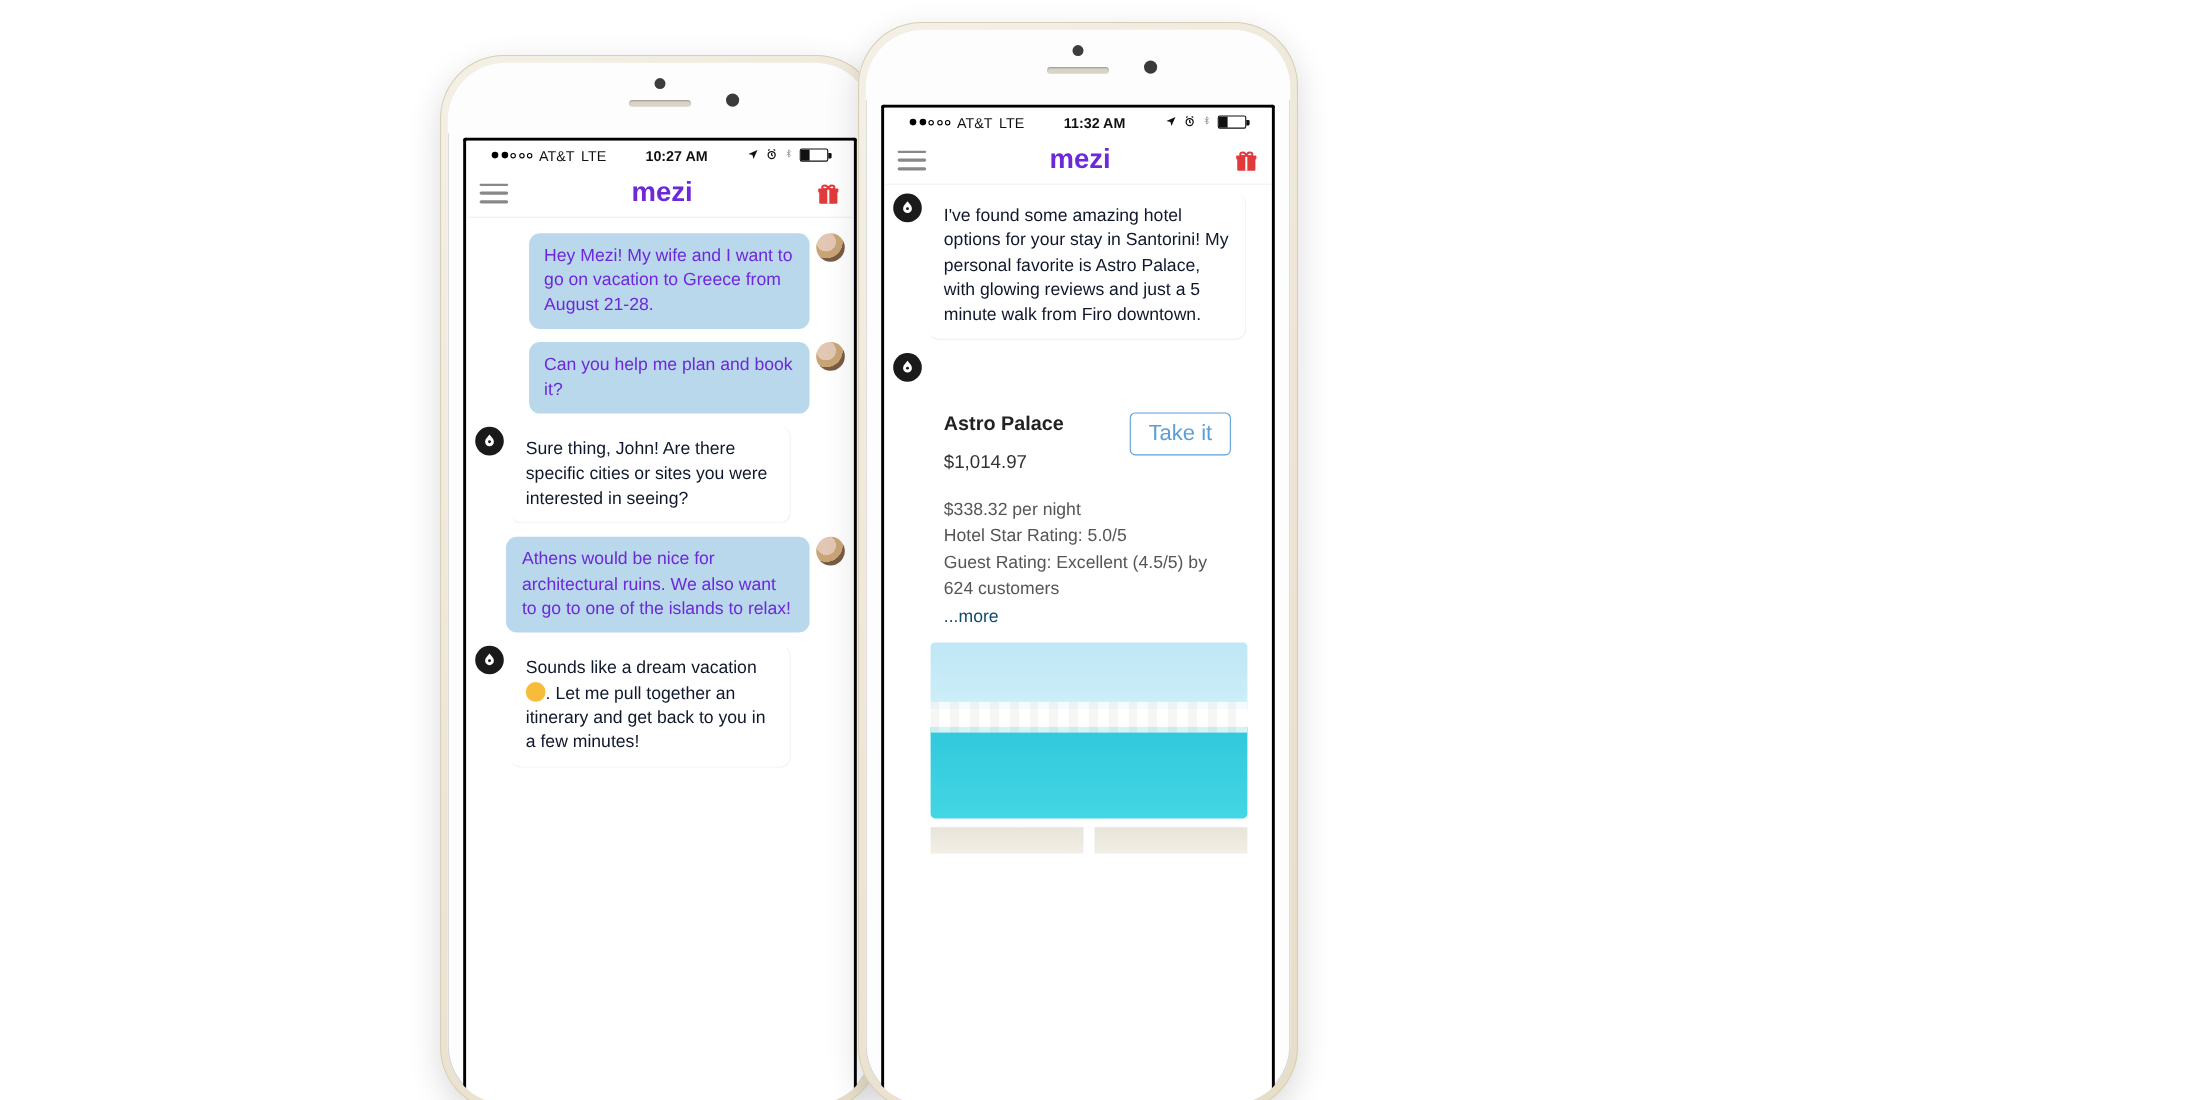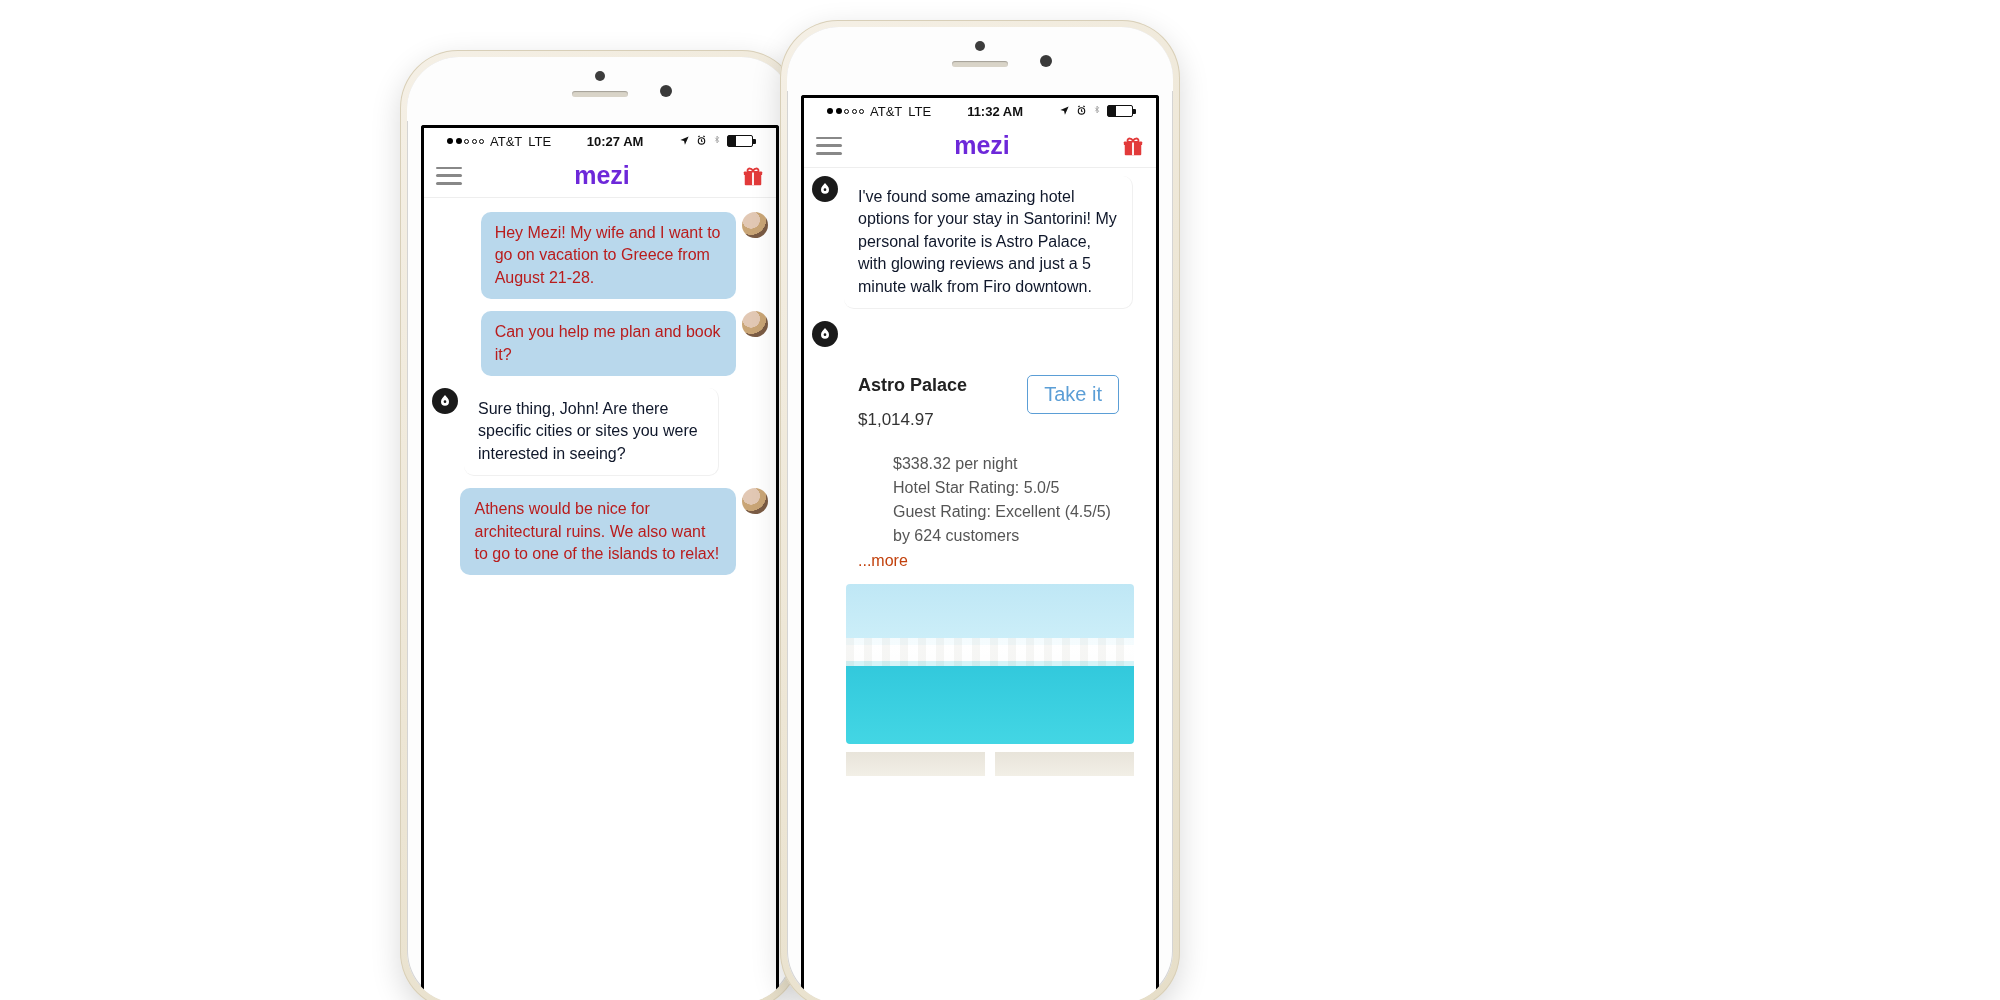--- a/index.html
+++ b/index.html
@@ -121,21 +121,21 @@
     background: #1a1a1a;
   }
   .avatar.bot svg { width: 16px; height: 16px; }
   .bubble {
     max-width: 76%;
     border-radius: 10px;
     padding: 10px 14px;
     font-size: 16px;
     line-height: 1.4;
   }
-  .bubble.user { background: #b9d8ec; color: #b91c1c; }
+  .bubble.user { background: #b9d8ec; color: #6d28d9; }
   .bubble.bot  { background: #fff; color: #0f172a; border: 1px solid #f0f0f0; border-left: none; border-top: none; }
   .emoji { display:inline-block; width:18px; height:18px; background:#f7bd3a; border-radius:50%; vertical-align:-3px;}
   
   .card {
     background: #fff;
     padding: 12px 14px 0 14px;
     border-radius: 6px;
     color: #3b3b3b;
     max-width: 86%;
   }
@@ -143,22 +143,22 @@
   .card-name { font-weight: 700; font-size: 18px; color:#222; }
   .card-price { font-size: 17px; color:#333; margin-top: 14px; }
   .take-btn {
     border: 1.5px solid #5b9ed6;
     color: #5b9ed6;
     background: #fff;
     border-radius: 5px;
     padding: 7px 16px;
     font-size: 20px;
   }
-  .card-meta { margin-top: 22px; font-size: 16px; color:#555; line-height: 1.5; margin-left: 35px; }
-  .more-link { color: #c2410c; font-size: 16px; margin-top: 4px; display: block; }
+  .card-meta { margin-top: 22px; font-size: 16px; color:#555; line-height: 1.5; }
+  .more-link { color: #0c4a6e; font-size: 16px; margin-top: 4px; display: block; }
   
   .hotel-img {
     margin: 14px 14px 8px 34px;
     height: 160px;
     border-radius: 4px;
     background: linear-gradient(to bottom,
        #bfe7f5 0%, #cdeff9 38%,
        #ffffff 38%, #fafbfb 48%,
        #31c8dc 48%, #43d6e4 100%);
     position: relative;
@@ -264,20 +264,31 @@
               </svg>
           </div>
           <div class="bubble bot">Sure thing, John! Are there specific cities or sites you were interested in seeing?</div>
         </div>
 
         <div class="row user">
           <div class="bubble user" style="max-width:82%;">Athens would be nice for architectural ruins. We also want to go to one of the islands to relax!</div>
           <div class="avatar human"></div>
         </div>
 
+        <div class="row bot">
+          <div class="avatar bot">
+            <svg viewBox="0 0 24 24" fill="#fff">
+                <path d="M12 3c3 4 6 6 6 10a6 6 0 1 1-12 0c0-4 3-6 6-10z"></path>
+                <circle cx="12" cy="13" r="2" fill="#1a1a1a"></circle>
+              </svg>
+          </div>
+          <div class="bubble bot">
+            <span>Sounds like a dream vacation </span><span class="emoji"></span><span>. Let me pull together an itinerary and get back to you in a few minutes!</span>
+          </div>
+        </div>
 
       </div>
     </div>
   </div>
 </div>
 
 <div class="phone" style="left:780px; top:20px; width:400px; height:990px;">
   <div class="phone-inner">
     <div class="earpiece-area">
       <span class="sensor"></span>

